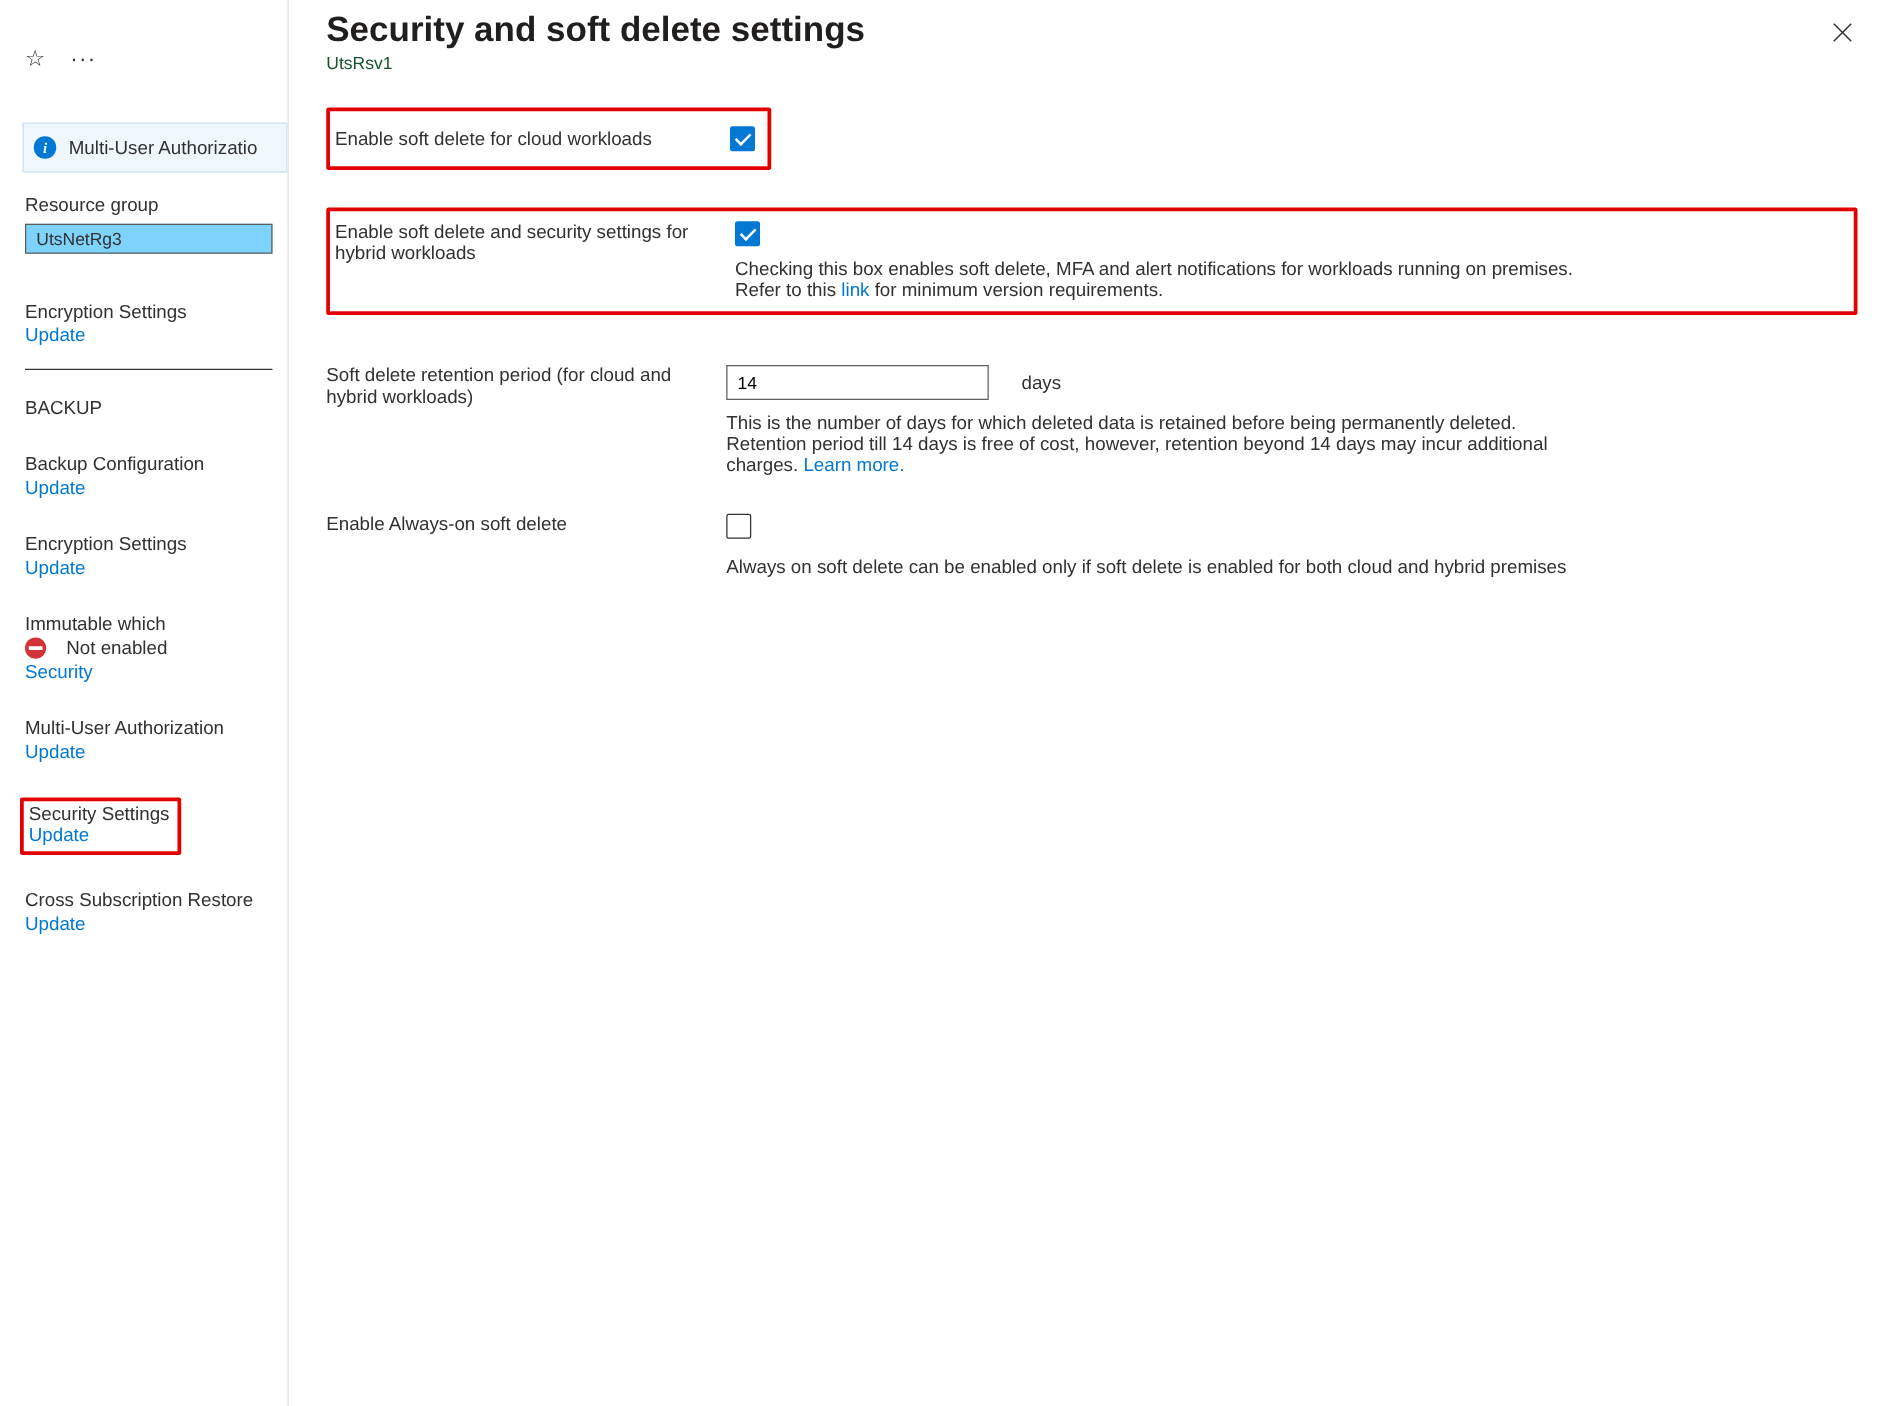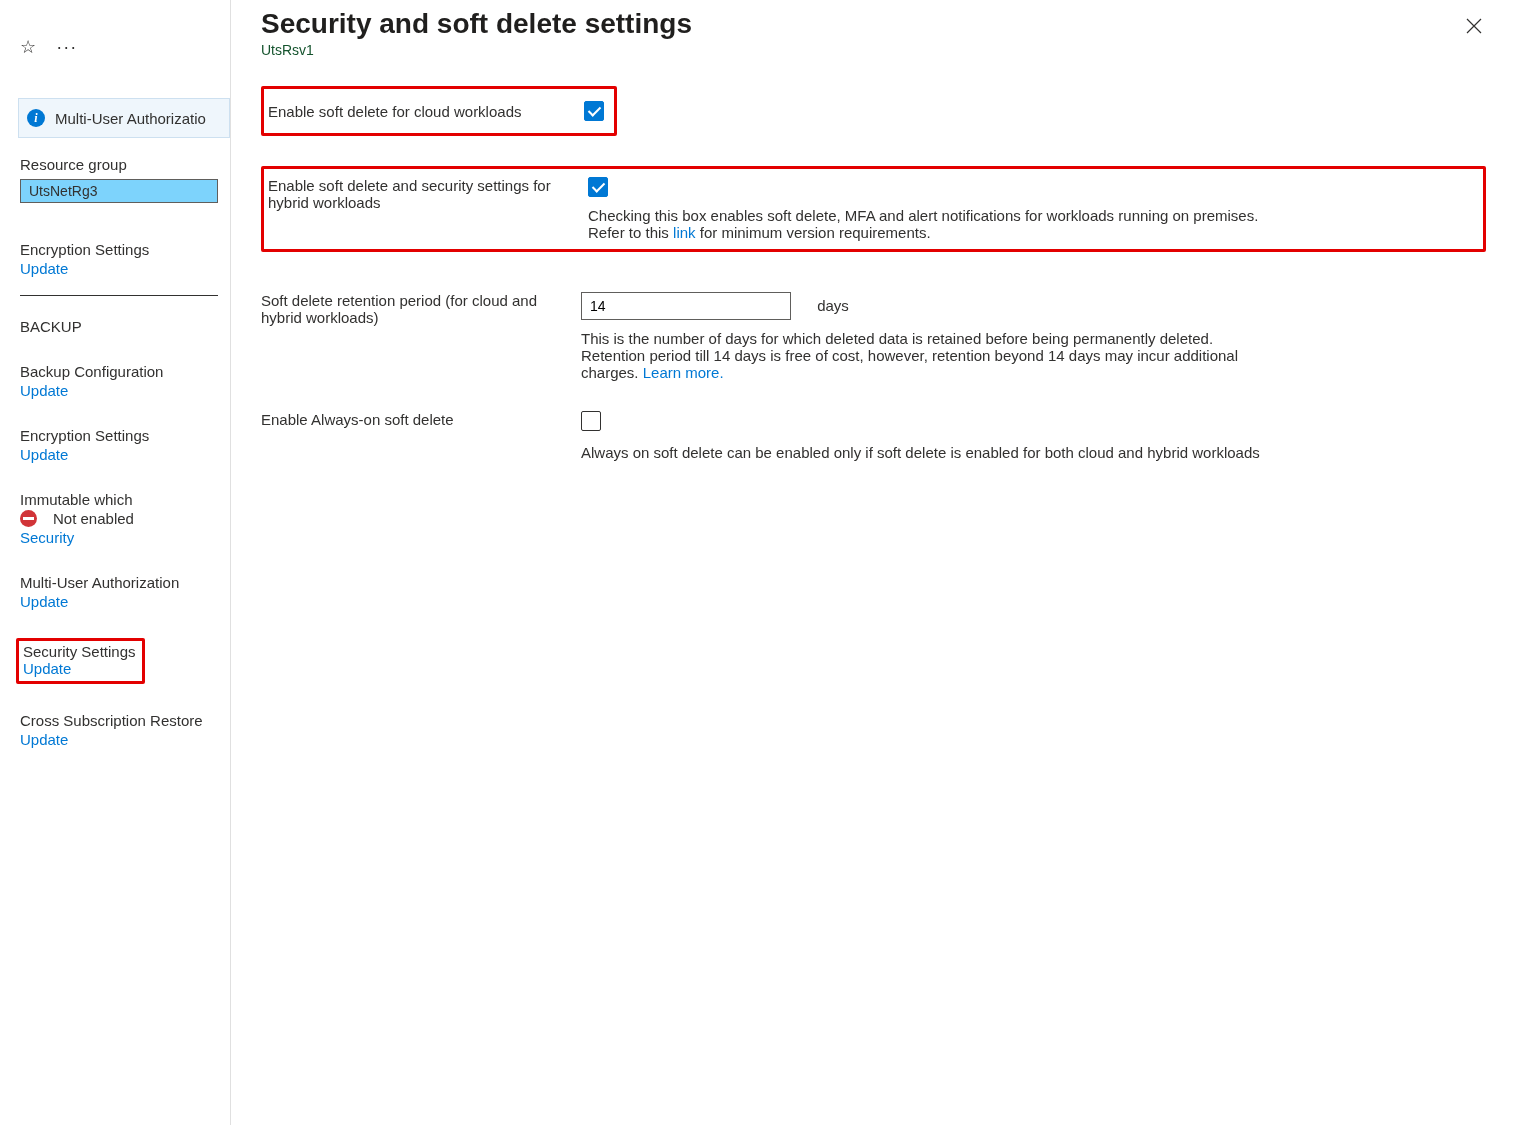--- a/index.html
+++ b/index.html
@@ -314,16 +314,16 @@
         <span>This is the number of days for which deleted data is retained before being permanently deleted. Retention period till 14 days is free of cost, however, retention beyond 14 days may incur additional charges. </span><a class="link">Learn more.</a>
       </div>
     </div>
   </div>
 
   
   <div class="setting-row" style="margin-top:30px;">
     <div class="setting-label-col">Enable Always-on soft delete</div>
     <div class="setting-value-col">
       <span class="checkbox"></span>
-      <div class="hint">Always on soft delete can be enabled only if soft delete is enabled for both cloud and hybrid workloads</div>
+      <div class="hint">Always on soft delete can be enabled only if soft delete is enabled for both cloud and hybrid premises</div>
     </div>
   </div>
 </div>
 
 </body></html>

